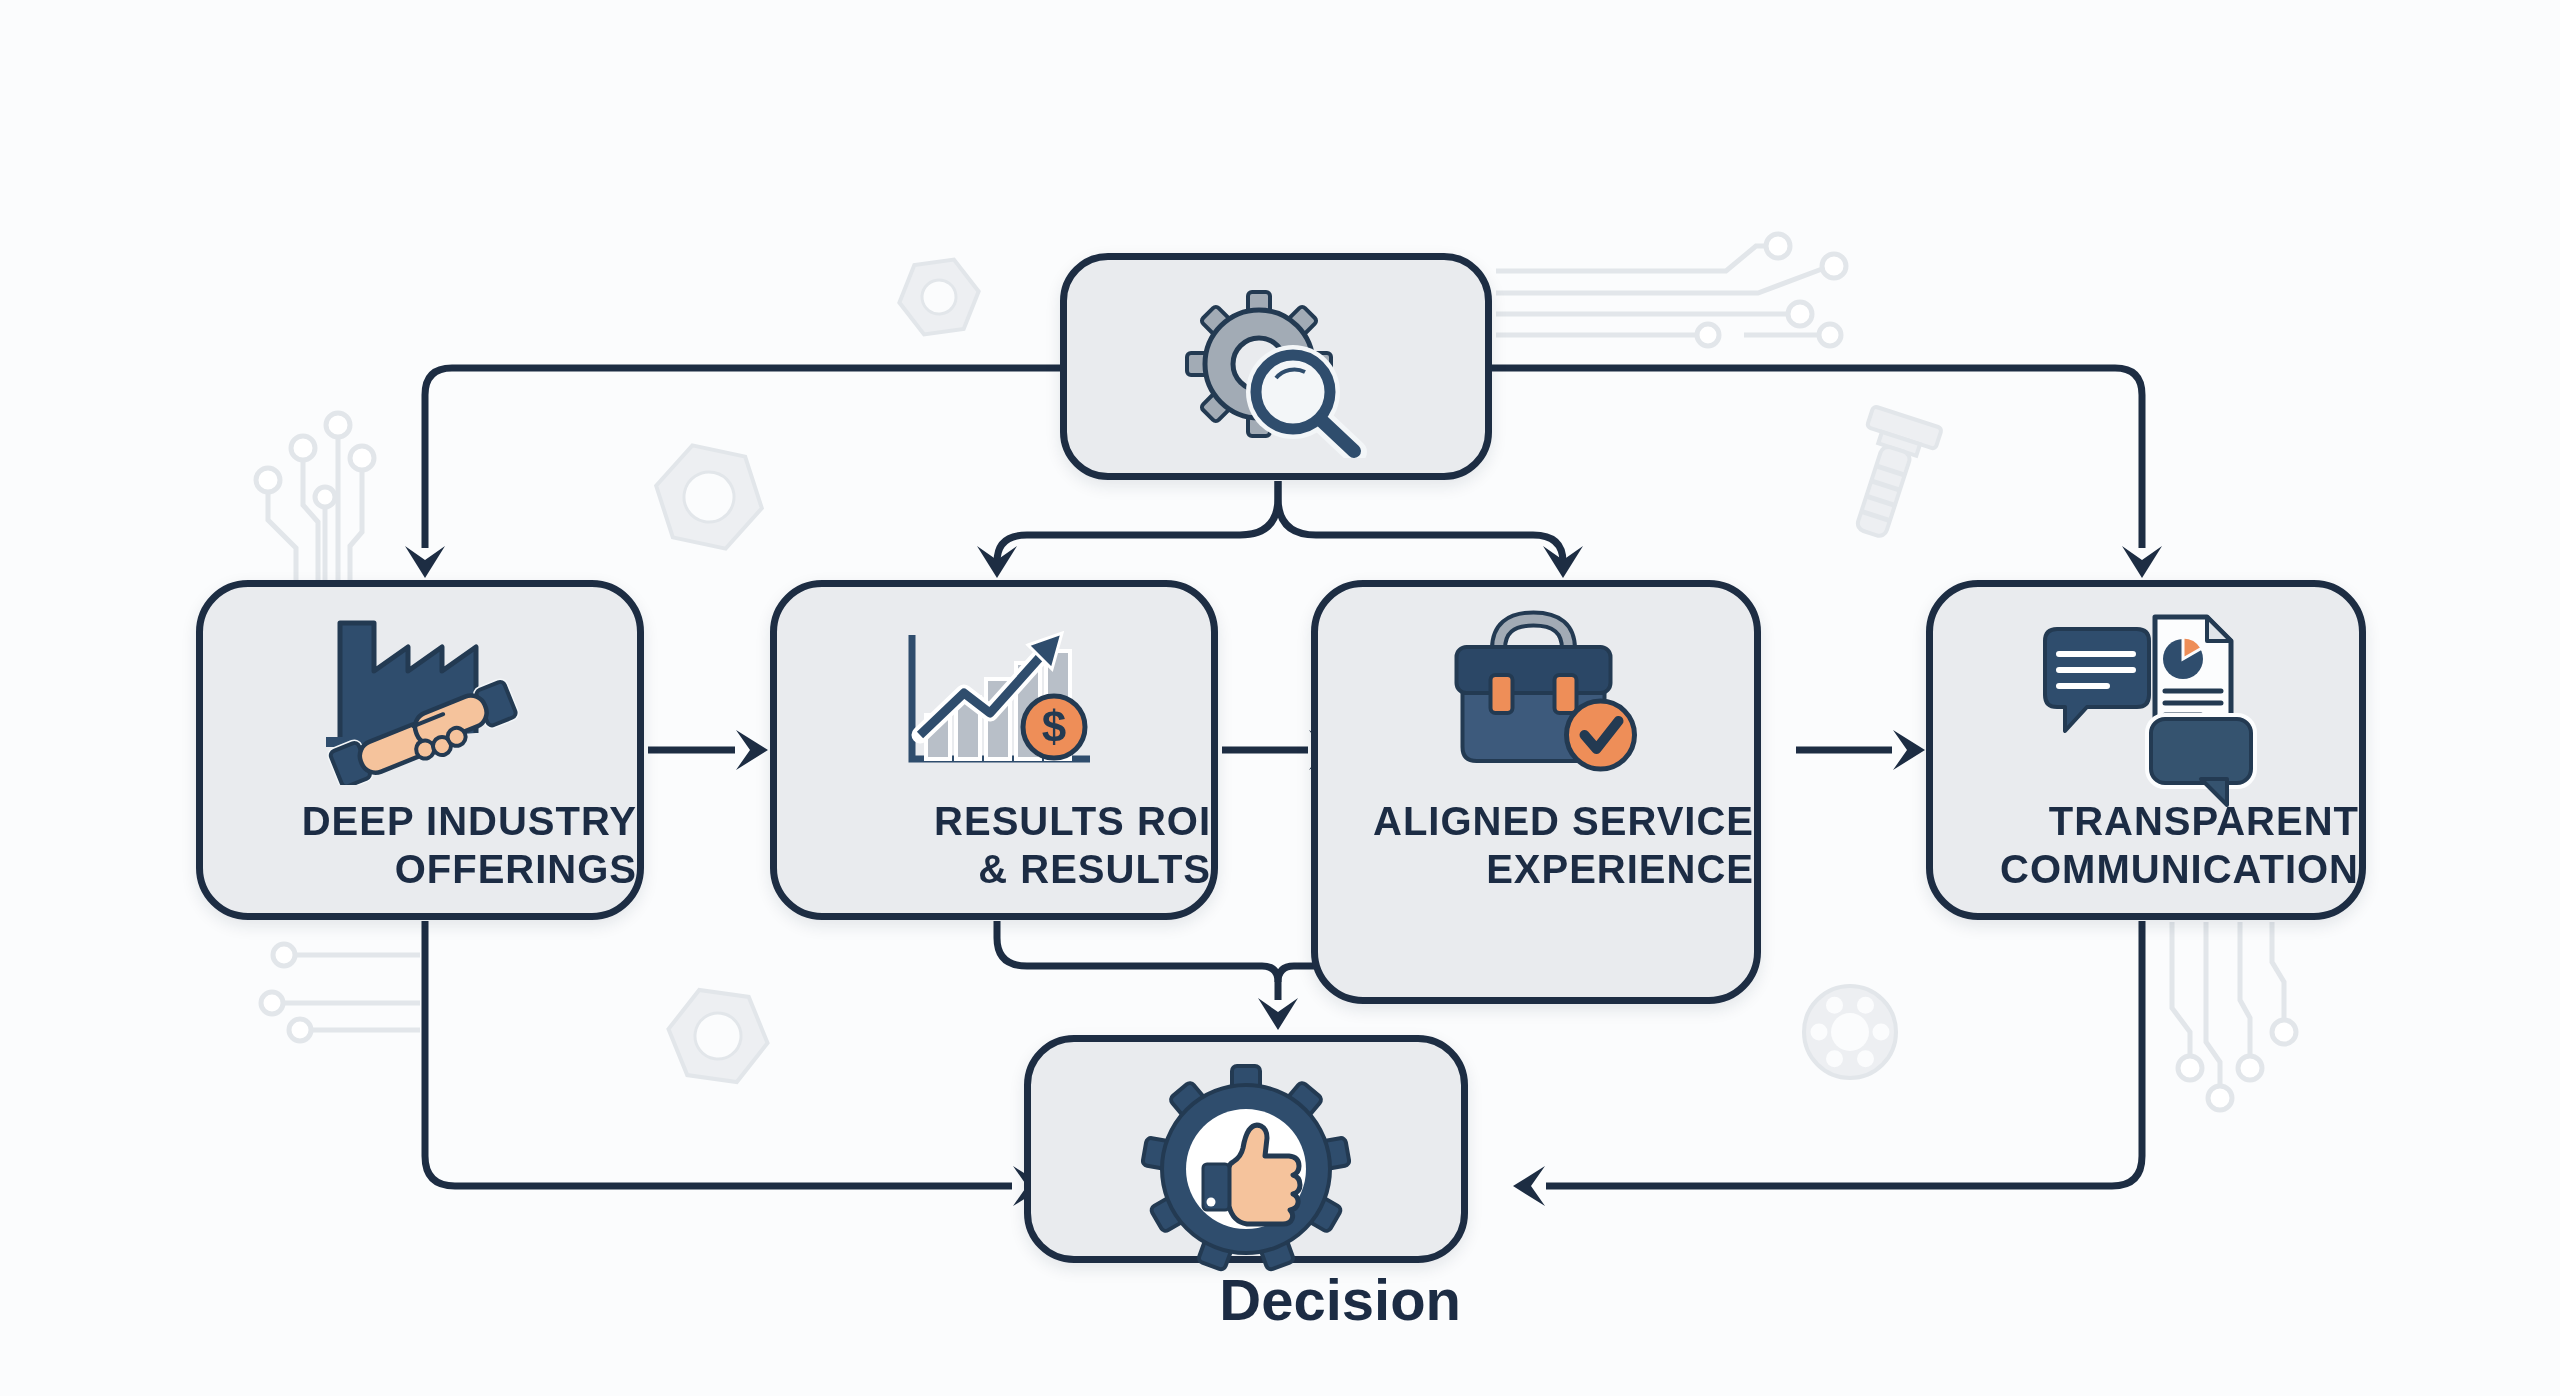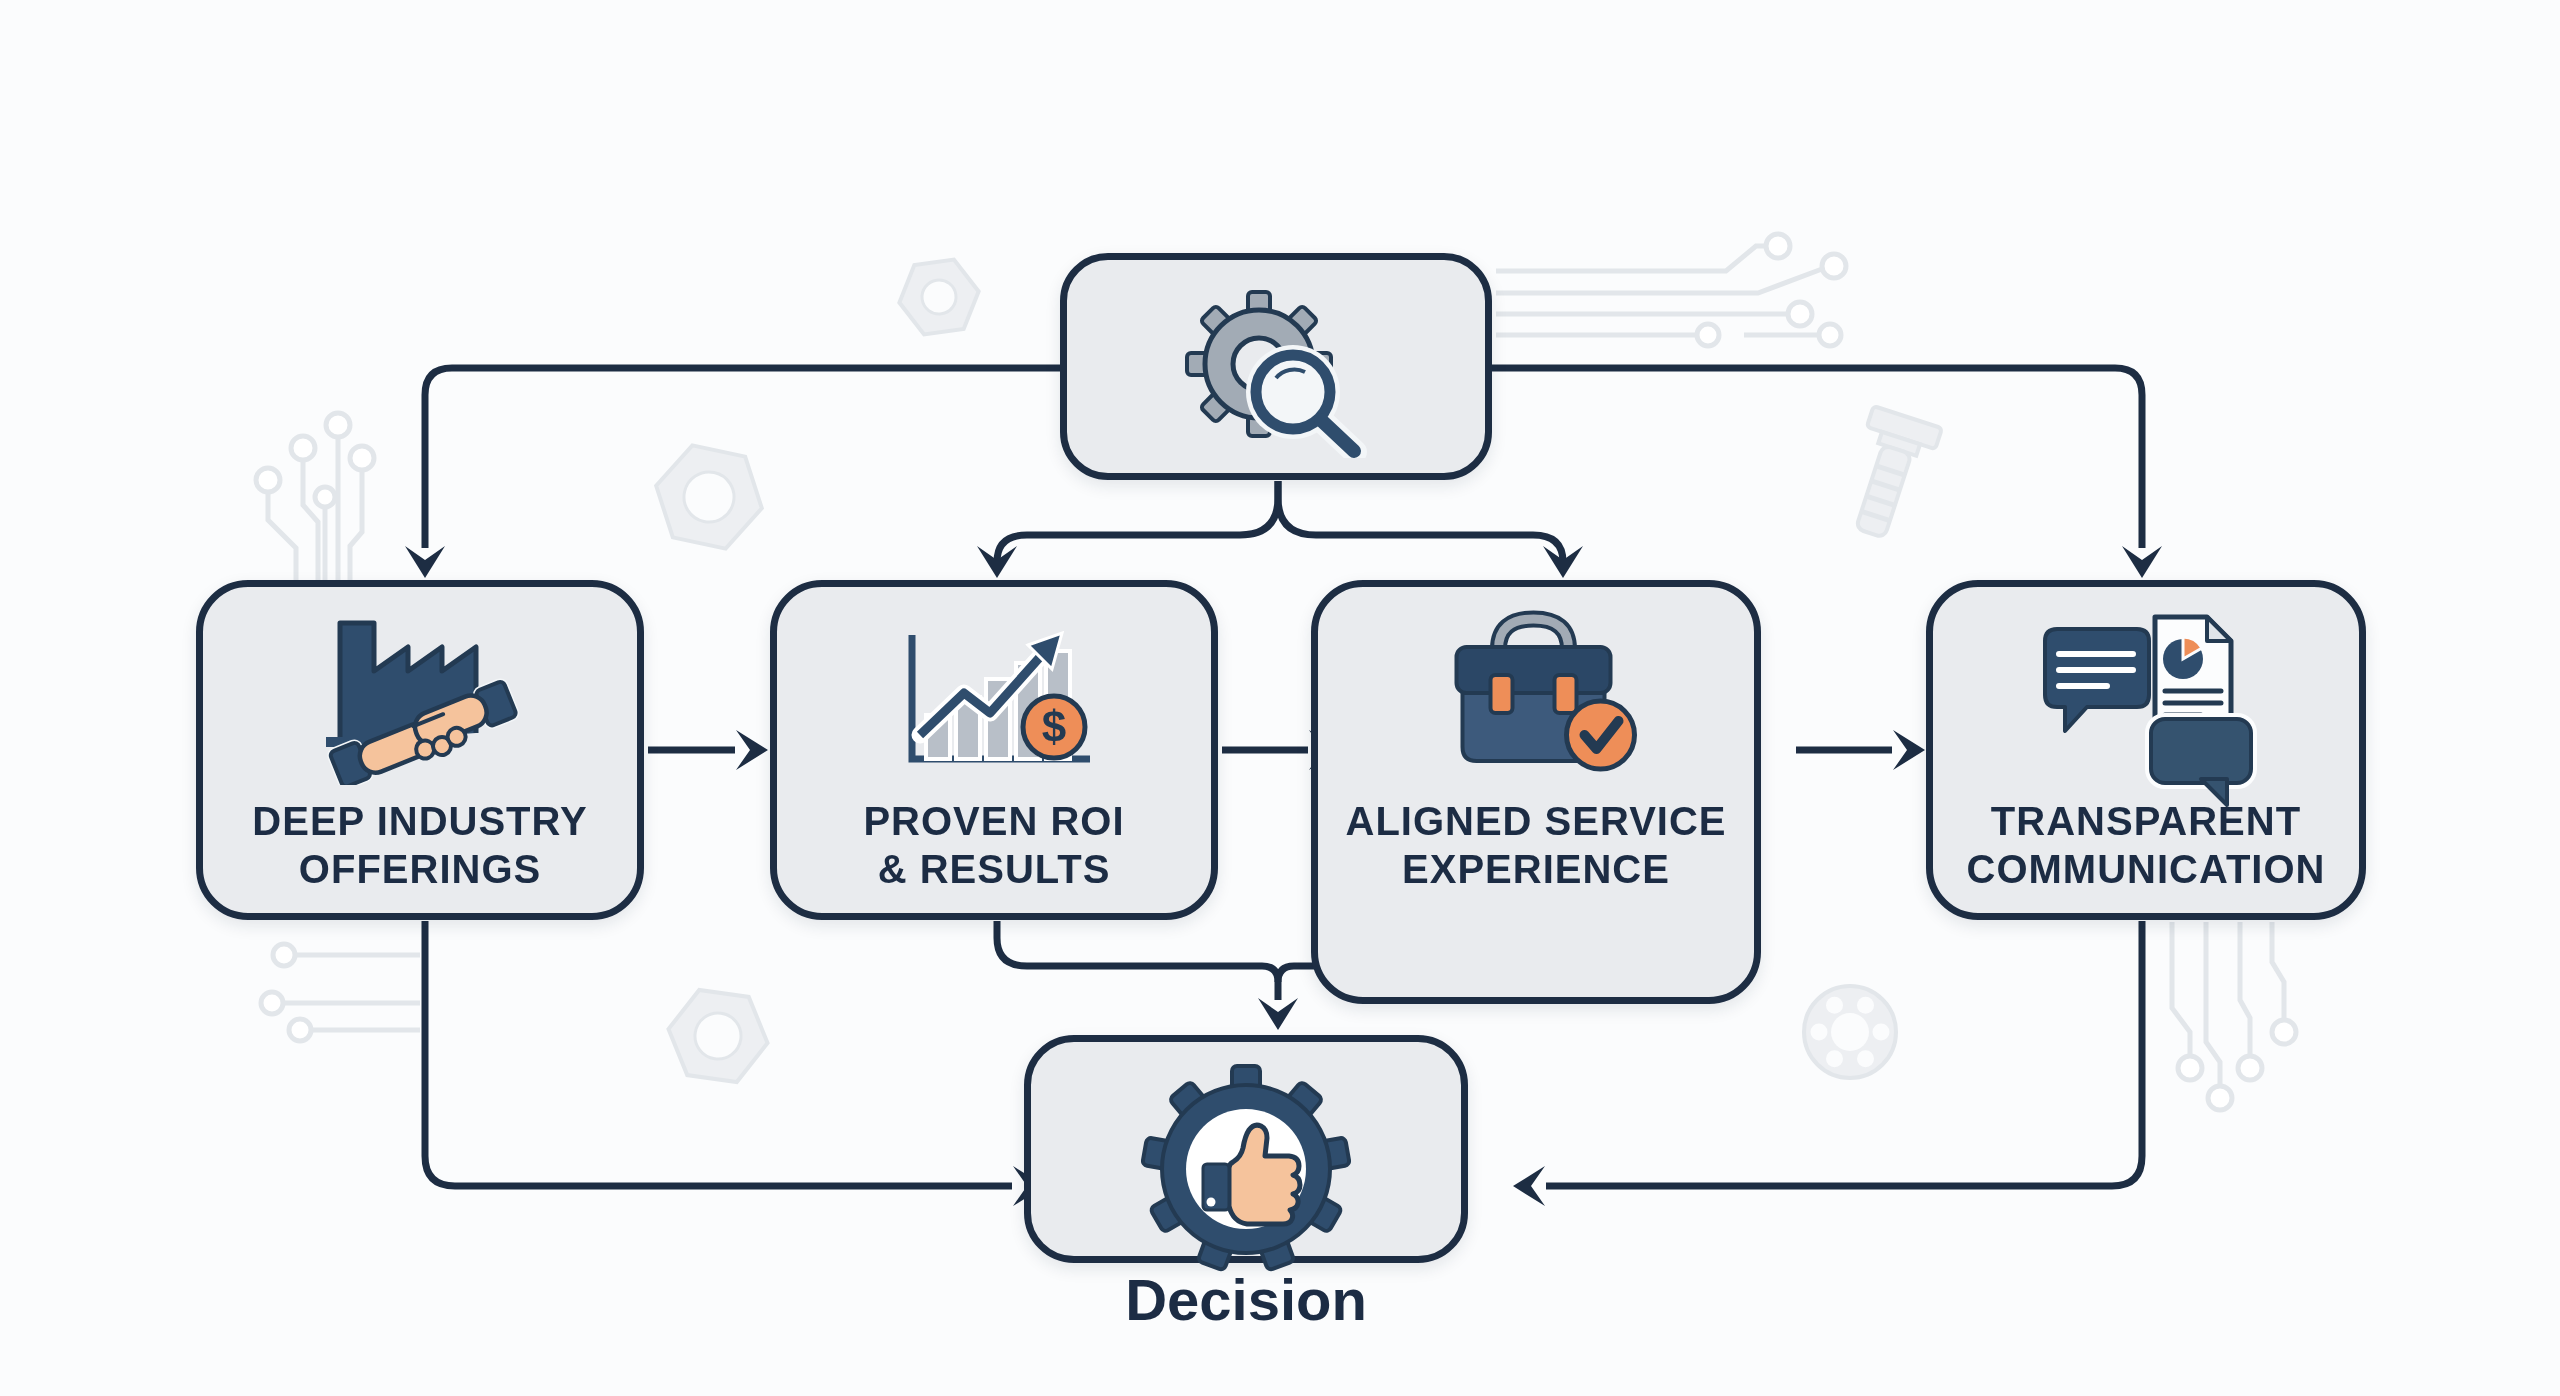--- a/index.html
+++ b/index.html
@@ -6,21 +6,21 @@
   .canvas{position:relative;width:2560px;height:1396px;overflow:hidden;
           background:var(--bg);font-family:"Liberation Sans",sans-serif;}
   .layer{position:absolute;left:0;top:0;width:2560px;height:1396px;}
   .title{position:absolute;top:52px;left:0;width:100%;text-align:center;
          font-weight:bold;font-size:80px;letter-spacing:5px;color:var(--ink);
          white-space:nowrap;}
   .node{position:absolute;box-sizing:border-box;background:var(--boxfill);
         border:7px solid var(--line);border-radius:52px;
         box-shadow:0 6px 16px rgba(24,40,60,.10);}
   .node .icon{position:absolute;left:50%;transform:translateX(-50%);}
-  .label{position:absolute;left:0;width:100%;text-align:center;color:var(--ink);
+  .label{position:absolute;left:0;width:100%;text-align:right;color:var(--ink);
          font-weight:bold;font-size:40px;line-height:48px;letter-spacing:1px;}
   .decision-label{font-size:58px;line-height:60px;letter-spacing:0;}
   
   #n-research{left:1060px;top:253px;width:432px;height:227px;border-radius:48px;}
   #n-experience{left:196px;top:580px;width:448px;height:340px;}
   #n-roi{left:770px;top:580px;width:448px;height:340px;}
   #n-services{left:1311px;top:580px;width:450px;height:424px;}
   #n-communication{left:1926px;top:580px;width:440px;height:340px;padding-left:16px;}
   #n-decision{left:1024px;top:1035px;width:444px;height:228px;border-radius:50px;}
   
@@ -211,21 +211,21 @@
         <rect x="122" y="36" width="24" height="96"></rect>
         <rect x="152" y="24" width="24" height="108"></rect>
       </g>
       <polyline points="26,108 70,66 96,86 146,30" fill="none" stroke="#fff" stroke-width="17" stroke-linejoin="round" stroke-linecap="round"></polyline>
       <polyline points="26,108 70,66 96,86 146,30" fill="none" stroke="var(--iconnavy)" stroke-width="9" stroke-linejoin="round"></polyline>
       <polygon points="134,18 168,6 158,42" fill="var(--iconnavy)" stroke="#fff" stroke-width="3"></polygon>
       <circle cx="160" cy="100" r="31" fill="var(--orange)" stroke="var(--icondark)" stroke-width="5"></circle>
       <text class="coin-text" x="160" y="115" text-anchor="middle">$</text>
     </svg>
   <div class="label" style="top: 210px;">
-        <div>PROVEN ROI</div>
+        <div>RESULTS ROI</div>
         <div>&amp; RESULTS</div>
       </div>
     </div>
 
   <div class="node" id="n-services">
     <svg class="icon" style="top:22px" width="215" height="175" viewBox="0 0 215 175">
       <path d="M70 40 Q70 10 105 10 Q140 10 140 40" fill="none" stroke="var(--icondark)" stroke-width="17"></path>
       <path d="M70 40 Q70 10 105 10 Q140 10 140 40" fill="none" stroke="var(--gray)" stroke-width="9"></path>
       <rect x="28" y="38" width="154" height="46" rx="10" fill="#2b4766" stroke="var(--icondark)" stroke-width="4"></rect>
       <path d="M34 84 H176 V138 Q176 152 162 152 H48 Q34 152 34 138 Z" fill="var(--slate)" stroke="var(--icondark)" stroke-width="4"></path>

